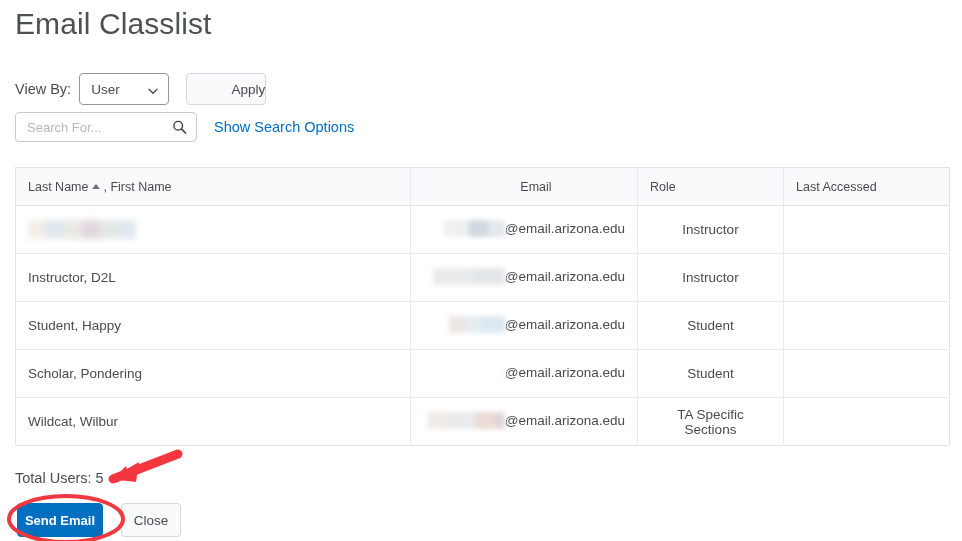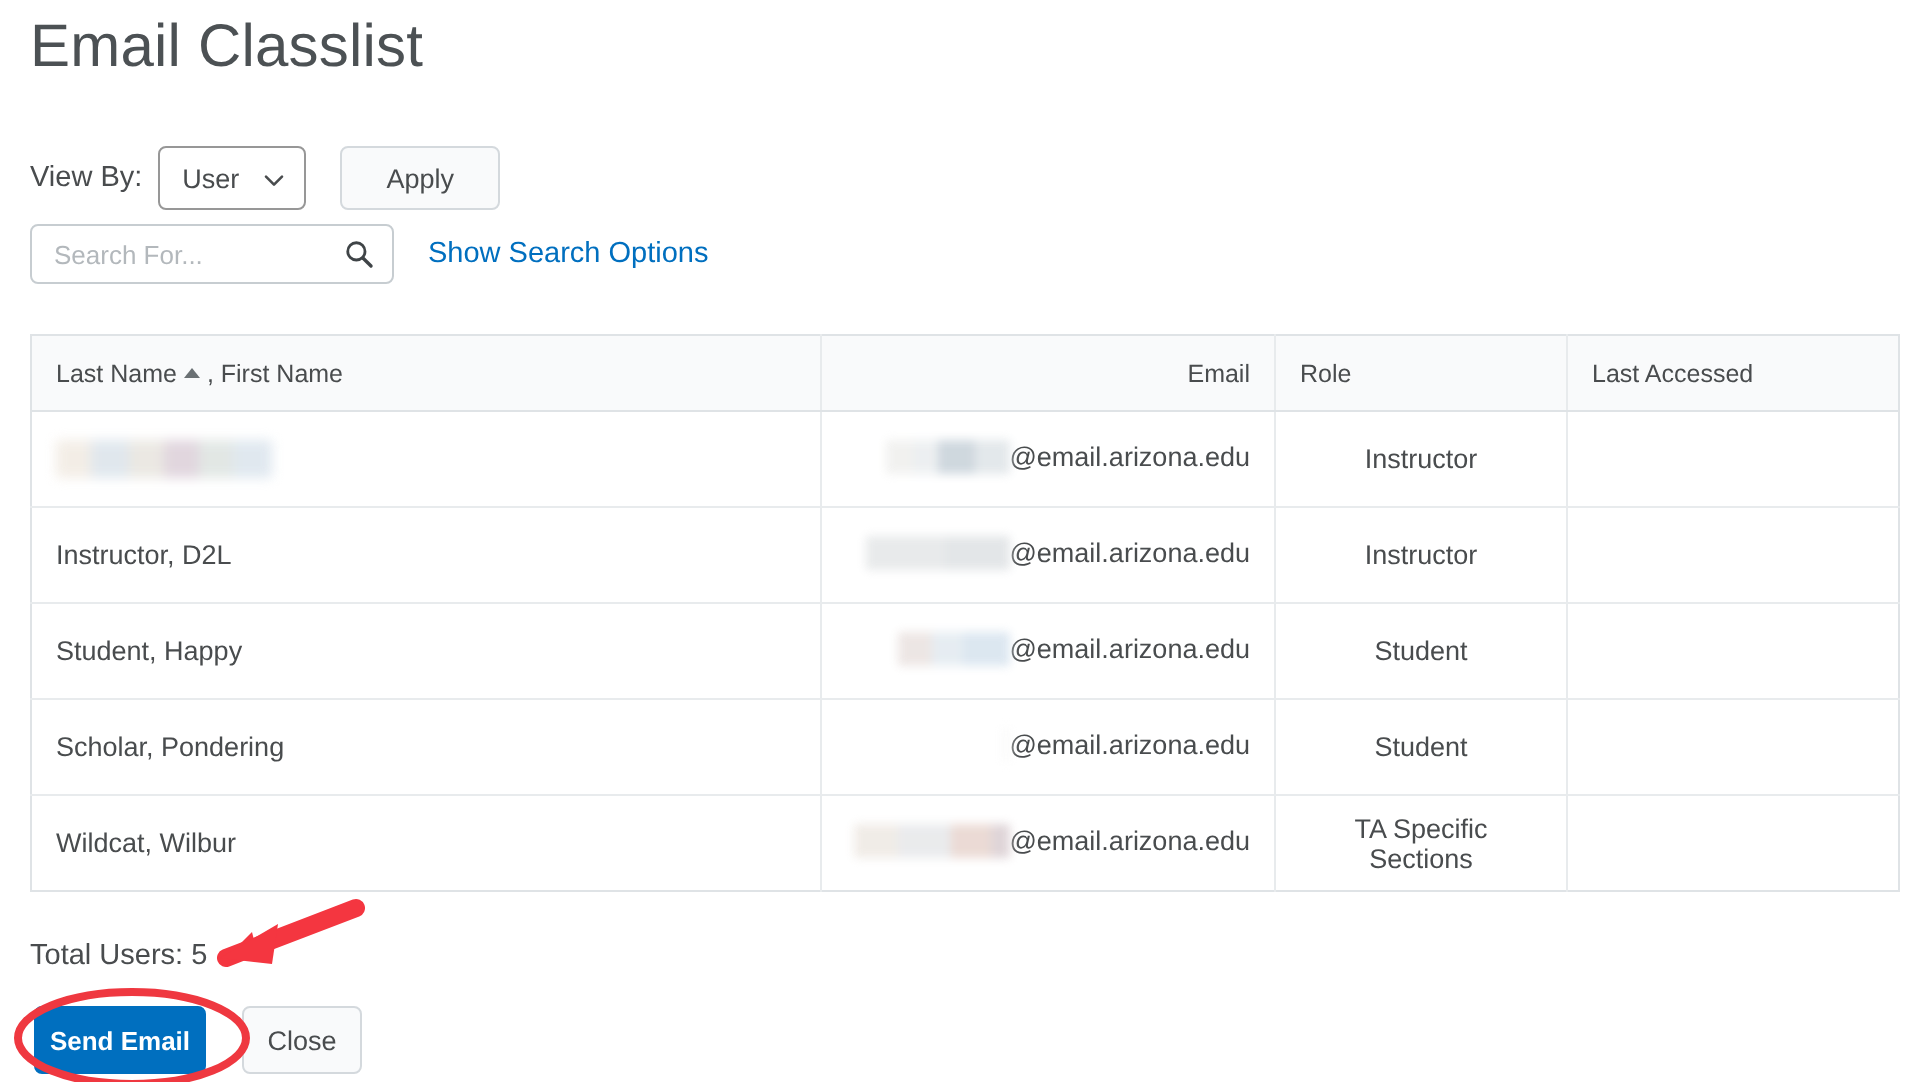--- a/index.html
+++ b/index.html
@@ -46,21 +46,21 @@
     height: 34px;
   }
   .viewby-label {
     font-size: 14.5px;
     color: #494c4e;
     margin-right: 8px;
     white-space: nowrap;
   }
   .select-box {
     position: relative;
-    width: 74px;
+    width: 90px;
     height: 32px;
     border: 1px solid #979797;
     border-radius: 4px;
     background: #ffffff;
     display: flex;
     align-items: center;
     box-sizing: border-box;
   }
   .select-value {
     font-size: 13.5px;
@@ -82,20 +82,21 @@
     width: 80px;
     height: 32px;
     border: 1px solid #d4d9dd;
     border-radius: 4px;
     background: #f9fafb;
     color: #494c4e;
     font-size: 13.5px;
     font-family: "Liberation Sans", sans-serif;
     cursor: pointer;
     padding: 0;
+    text-align: right;
   }
 
   
   .search-row {
     position: absolute;
     left: 15px;
     top: 111px;
     display: flex;
     align-items: center;
     height: 32px;
@@ -162,21 +163,21 @@
     font-size: 12.5px;
     font-weight: 400;
     color: #494c4e;
     border-bottom: 1px solid #dfe3e6;
     border-right: 1px solid #e8ebed;
     padding: 0 12px;
     box-sizing: border-box;
     vertical-align: middle;
   }
   .classlist-table th.th-name { text-align: left; }
-  .classlist-table th.th-email { text-align: right; padding-left: 36px; }
+  .classlist-table th.th-email { text-align: center; padding-left: 36px; }
   .classlist-table th.th-role { text-align: left; }
   .classlist-table th.th-accessed { text-align: left; }
   .classlist-table th:last-child { border-right: 0; }
 
   .sort-caret {
     display: inline-block;
     width: 0;
     height: 0;
     border-left: 4px solid transparent;
     border-right: 4px solid transparent;

